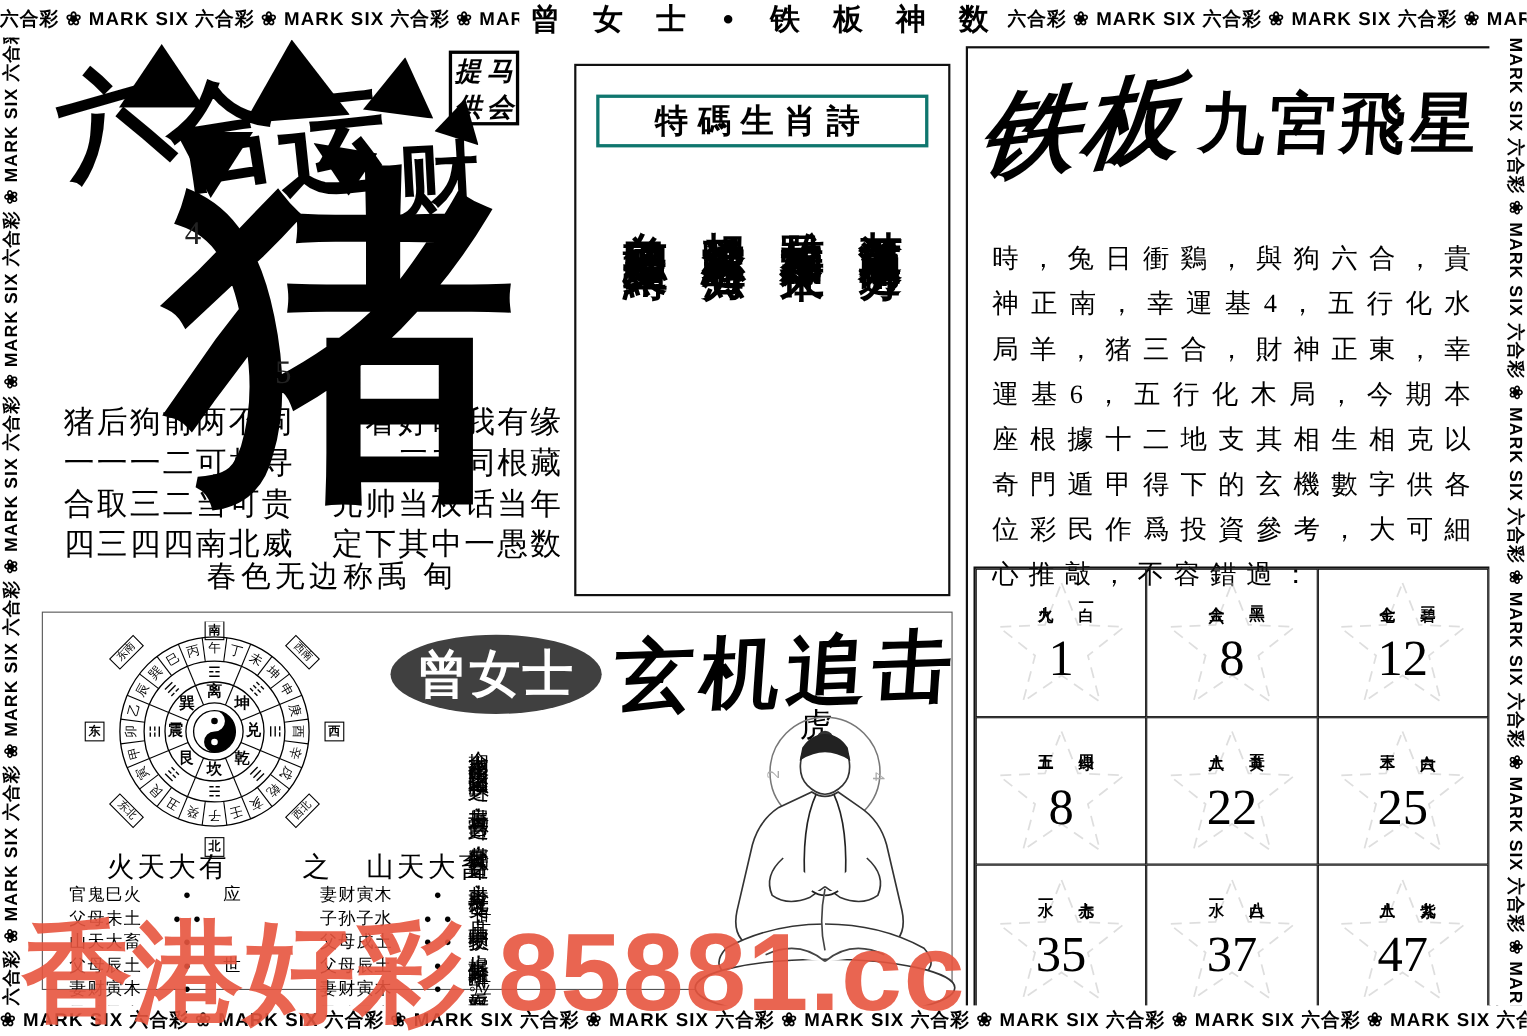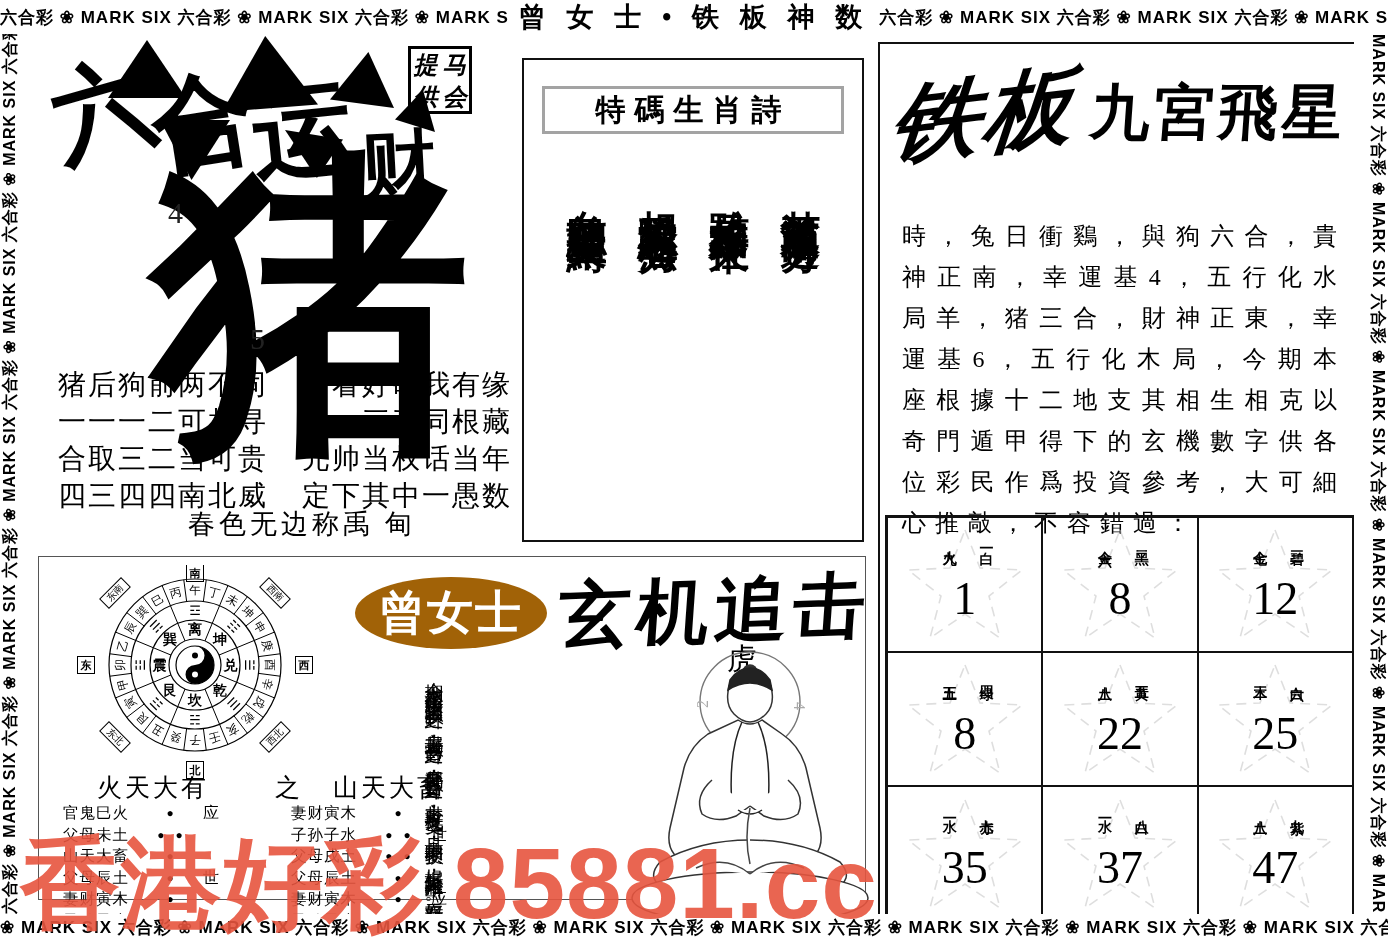--- a/index.html
+++ b/index.html
@@ -6,21 +6,21 @@
   html,body { width:1388px; height:942px; background:#fff; overflow:hidden; }
   body { position:relative; font-family:"Liberation Serif", serif; color:#000; }
 
   
   .strip { position:absolute; background:#fff; font-family:"Liberation Sans", sans-serif;
            font-weight:bold; white-space:nowrap; overflow:hidden; color:#000; z-index:10; }
   .strip-top { top:0; left:0; right:0; height:34px; display:flex; align-items:center; font-size:17px; }
   .strip-top .pat { flex:1 1 auto; overflow:hidden; letter-spacing:1px; }
   .strip-top .pat.right { text-align:left; }
   .top-title { flex:0 0 auto; font-size:27px; font-weight:900; letter-spacing:7px; padding:0 10px;
-               font-family:Liberation Serif, serif; }
+               font-family:Liberation Mono, monospace; }
   .strip-bottom { bottom:0; left:0; right:0; height:28px; line-height:28px; font-size:17px; letter-spacing:1px; }
   .strip-left, .strip-right { top:34px; bottom:28px; width:34px; font-size:16px; letter-spacing:1px; }
   .strip-left  { left:0;  writing-mode:vertical-rl; text-orientation:sideways; transform:rotate(180deg); }
   .strip-right { right:0; writing-mode:vertical-rl; text-orientation:sideways; }
 
   
   .provider-box { position:absolute; left:408px; top:46px; width:64px; height:68px;
                   border:3px solid #000; display:grid; grid-template-columns:1fr 1fr;
                   align-items:center; justify-items:center; font-size:24px; font-weight:bold;
                   font-style:italic; z-index:3; }
@@ -29,21 +29,21 @@
   .shard { position:absolute; background:#000; z-index:1; }
   .zodiac-big { position:absolute; left:152px; top:150px; font-size:318px; font-weight:900;
                 line-height:1; z-index:2; font-family:"Liberation Serif", serif; }
   .fold-num { position:absolute; font-size:30px; color:#222; z-index:3; }
   .poem-col { position:absolute; top:366px; font-size:28px; line-height:37px; letter-spacing:2px; z-index:3; }
   .poem-footer { position:absolute; left:188px; top:506px; font-size:27px; letter-spacing:4px; z-index:3; }
 
   
   .mid-box { position:absolute; left:522px; top:58px; width:342px; height:484px;
              border:2px solid #111; background:#fff; z-index:2; }
-  .mid-title { margin:26px auto 0; width:302px; height:48px; border:3px solid #a3a3a3;
+  .mid-title { margin:26px auto 0; width:302px; height:48px; border:3px solid #0f766e;
                display:flex; align-items:center; justify-content:center;
                font-family:"Liberation Sans", sans-serif; font-weight:900; font-size:30px; letter-spacing:9px; }
   .mid-cols { position:absolute; left:14px; right:14px; top:118px; bottom:16px;
               display:flex; justify-content:space-evenly; align-items:flex-start; }
   .vcol { writing-mode:vertical-rl; text-orientation:upright; font-size:40px; font-weight:600;
           letter-spacing:4px; line-height:1.15; }
 
   
   .right-box { position:absolute; left:878px; top:42px; width:484px; height:888px;
                border:2px solid #111; background:#fff; z-index:2; }
@@ -62,21 +62,21 @@
   .cell-lab { position:absolute; writing-mode:vertical-rl; text-orientation:upright;
               font-size:14px; font-weight:600; letter-spacing:1px; top:22px; }
   .cell-lab.l { left:34%; } .cell-lab.r { left:58%; }
   .cell-num { position:absolute; left:0; right:0; top:54px; text-align:center;
               font-size:46px; font-family:"Liberation Serif", serif; }
 
   
   .bl-box { position:absolute; left:38px; top:556px; width:828px; height:344px;
             border:1px solid #555; background:#fff; z-index:2; }
   .zeng-ellipse { position:absolute; left:316px; top:20px; width:192px; height:72px;
-                  background:#a16207; border-radius:50%; color:#fff; display:flex; align-items:center;
+                  background:#404040; border-radius:50%; color:#fff; display:flex; align-items:center;
                   justify-content:center; font-size:46px; font-weight:800; letter-spacing:2px;
                   font-family:"Liberation Sans", sans-serif; }
   .xuanji { position:absolute; left:520px; top:6px; font-size:72px; font-weight:800;
             transform:skewX(-6deg) rotate(-2deg); letter-spacing:6px; white-space:nowrap; }
   .tiger-char { position:absolute; left:688px; top:82px; font-size:30px; }
   .mystery-vtext { position:absolute; left:378px; top:110px; height:268px; writing-mode:vertical-rl;
                    text-orientation:upright; font-size:19px; line-height:34px; letter-spacing:2px; }
   .hexa-title { position:absolute; left:58px; top:214px; width:350px; display:flex;
                 font-size:25px; letter-spacing:3px; }
   .hexa-title .gap1 { width:66px; } .hexa-title .gap2 { width:30px; }

